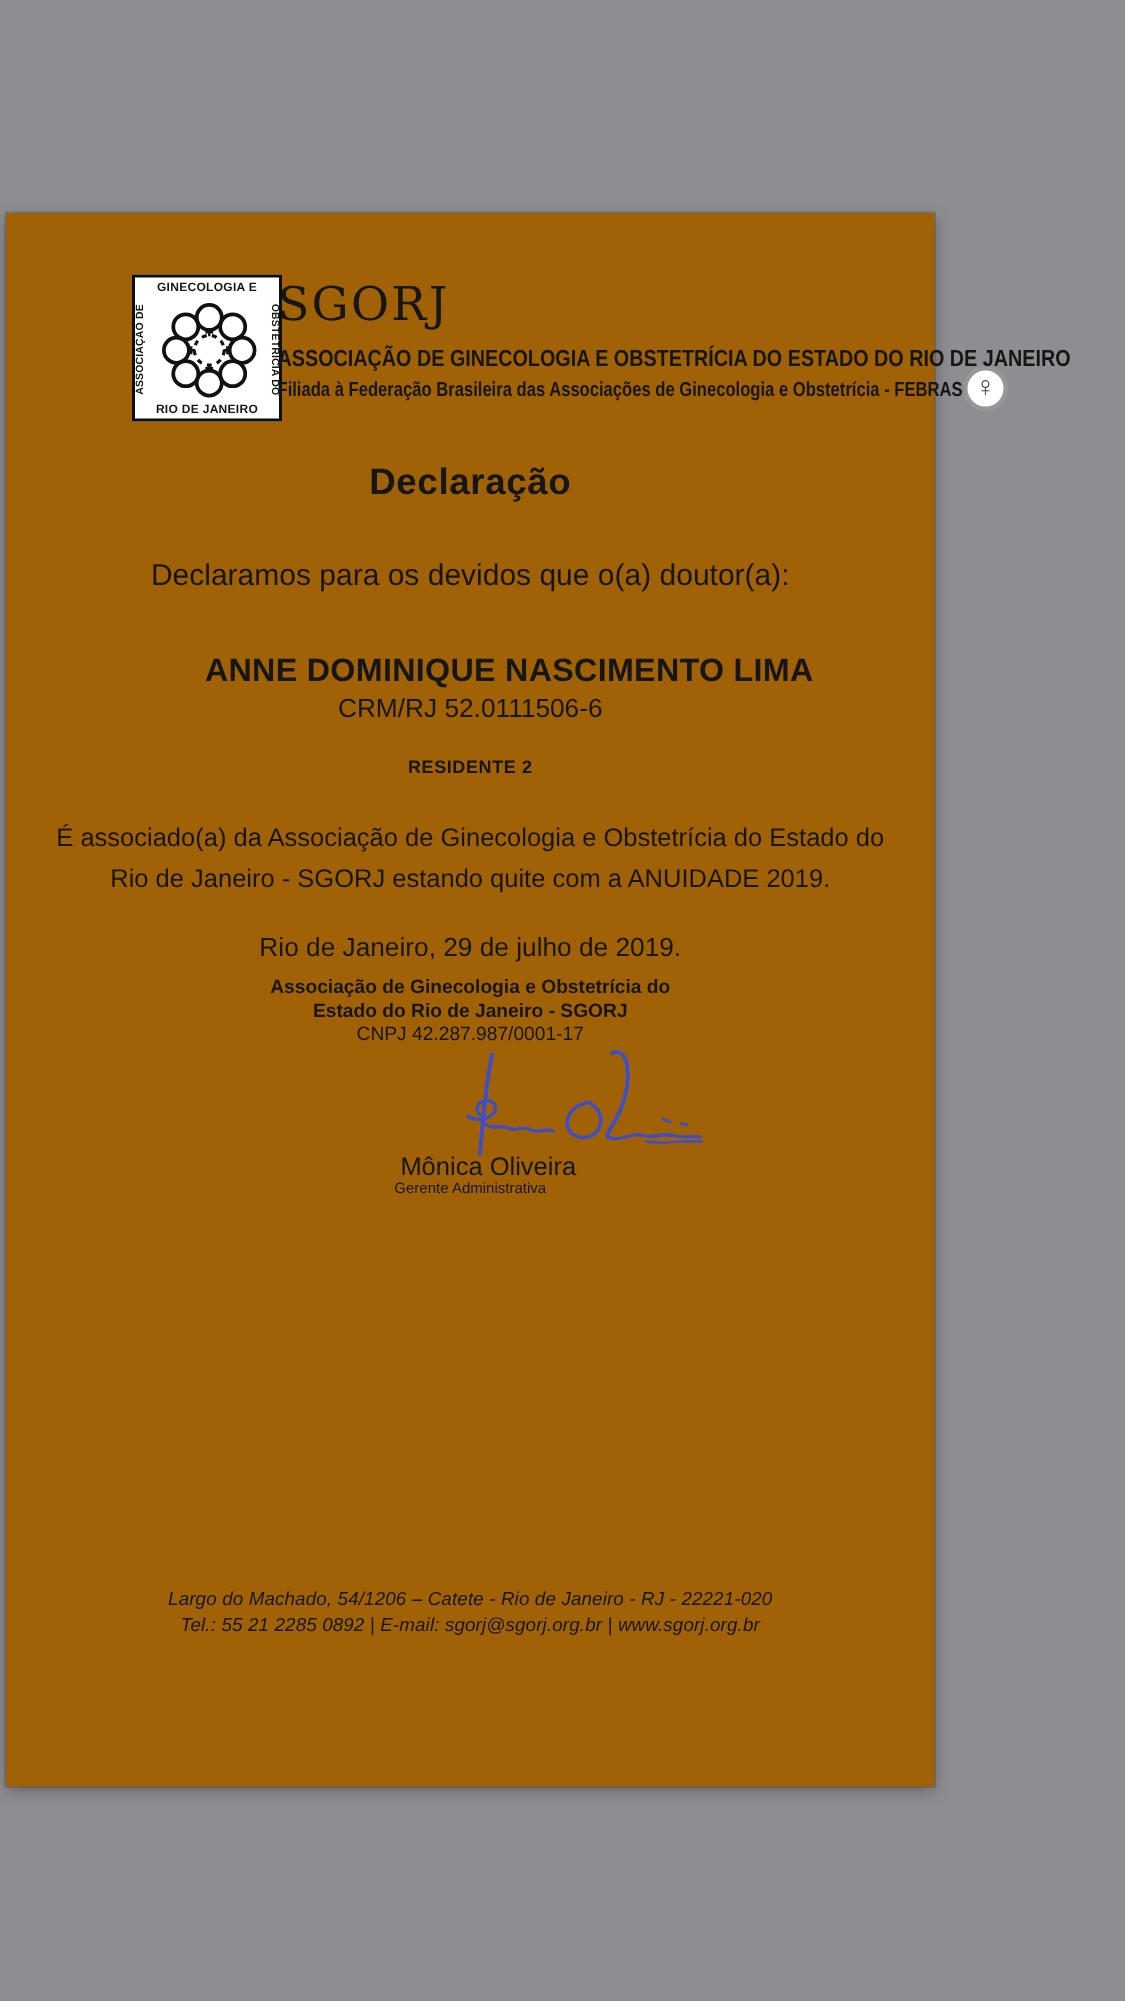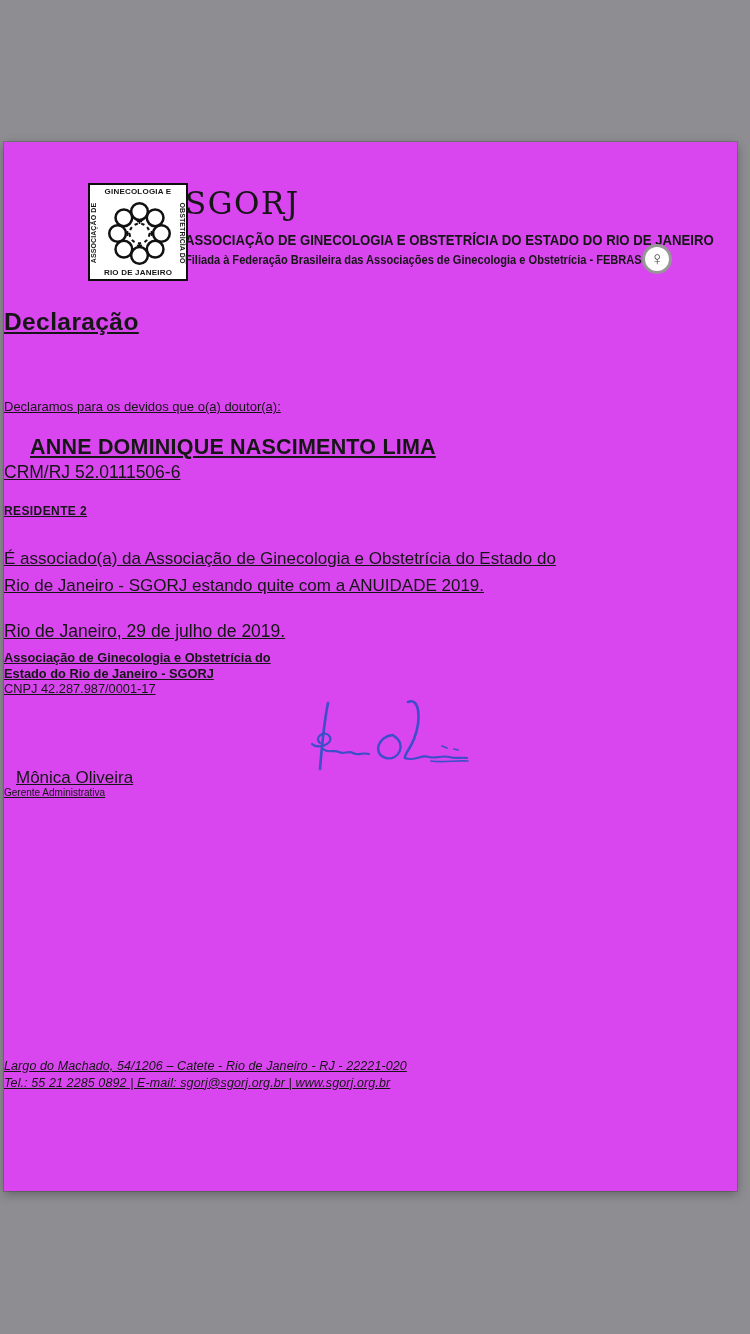--- a/index.html
+++ b/index.html
@@ -5,26 +5,26 @@
   html,body{margin:0;padding:0;}
   body{
     width:750px;height:1334px;
     background:#8D8D92;
     font-family:"Liberation Sans", sans-serif;
     color:#161616;
     position:relative;
     overflow:hidden;
   }
   .paper{
-    position:absolute;left:4px;top:142px;width:733px;height:1049px;
-    background:#d946ef;
+    position:absolute;left:4px;top:142px;width:619px;height:1049px;
+    background:#a16207;
     box-shadow:0 0 0 1px rgba(0,0,0,0.15), 0 3px 10px rgba(0,0,0,0.30);
   }
   .abs{position:absolute;}
-  .ctr{left:0;width:100%;text-align:left;text-decoration:underline;}
+  .ctr{left:0;width:100%;text-align:center;}
 
   
   .logo-box{
     left:84px;top:41px;width:100px;height:98px;
     border:2px solid #0e0e0e;box-sizing:border-box;background:#fff;
   }
   .lg-top,.lg-bottom{
     position:absolute;left:0;width:100%;text-align:center;
     font-size:8px;font-weight:700;letter-spacing:0.2px;white-space:nowrap;
   }
@@ -57,21 +57,21 @@
     border:3px solid #979797;box-sizing:border-box;background:#fff;
     display:flex;align-items:center;justify-content:center;
   }
   .febrasgo span{
     font-size:19px;line-height:1;color:#4a4a4a;font-weight:700;
     margin-top:-1px;
   }
 
   
   .doc-title{top:166px;font-size:24.5px;font-weight:700;letter-spacing:0.4px;}
-  .intro{top:257px;font-size:13px;}
+  .intro{top:231px;font-size:20px;}
   .doctor-name{top:293px;font-size:21.5px;font-weight:700;letter-spacing:0.2px;padding-left:26px;}
   .crm{top:320px;font-size:17.5px;}
   .category{top:362px;font-size:12px;font-weight:700;letter-spacing:0.4px;}
   .body-par{top:403px;font-size:17px;line-height:27px;}
   .date-line{top:479px;font-size:17.5px;}
 
   .org-block{top:508px;font-size:12.8px;line-height:15.5px;}
   .org-bold{font-weight:700;}
 
   .signature-svg{left:286px;top:554px;}

